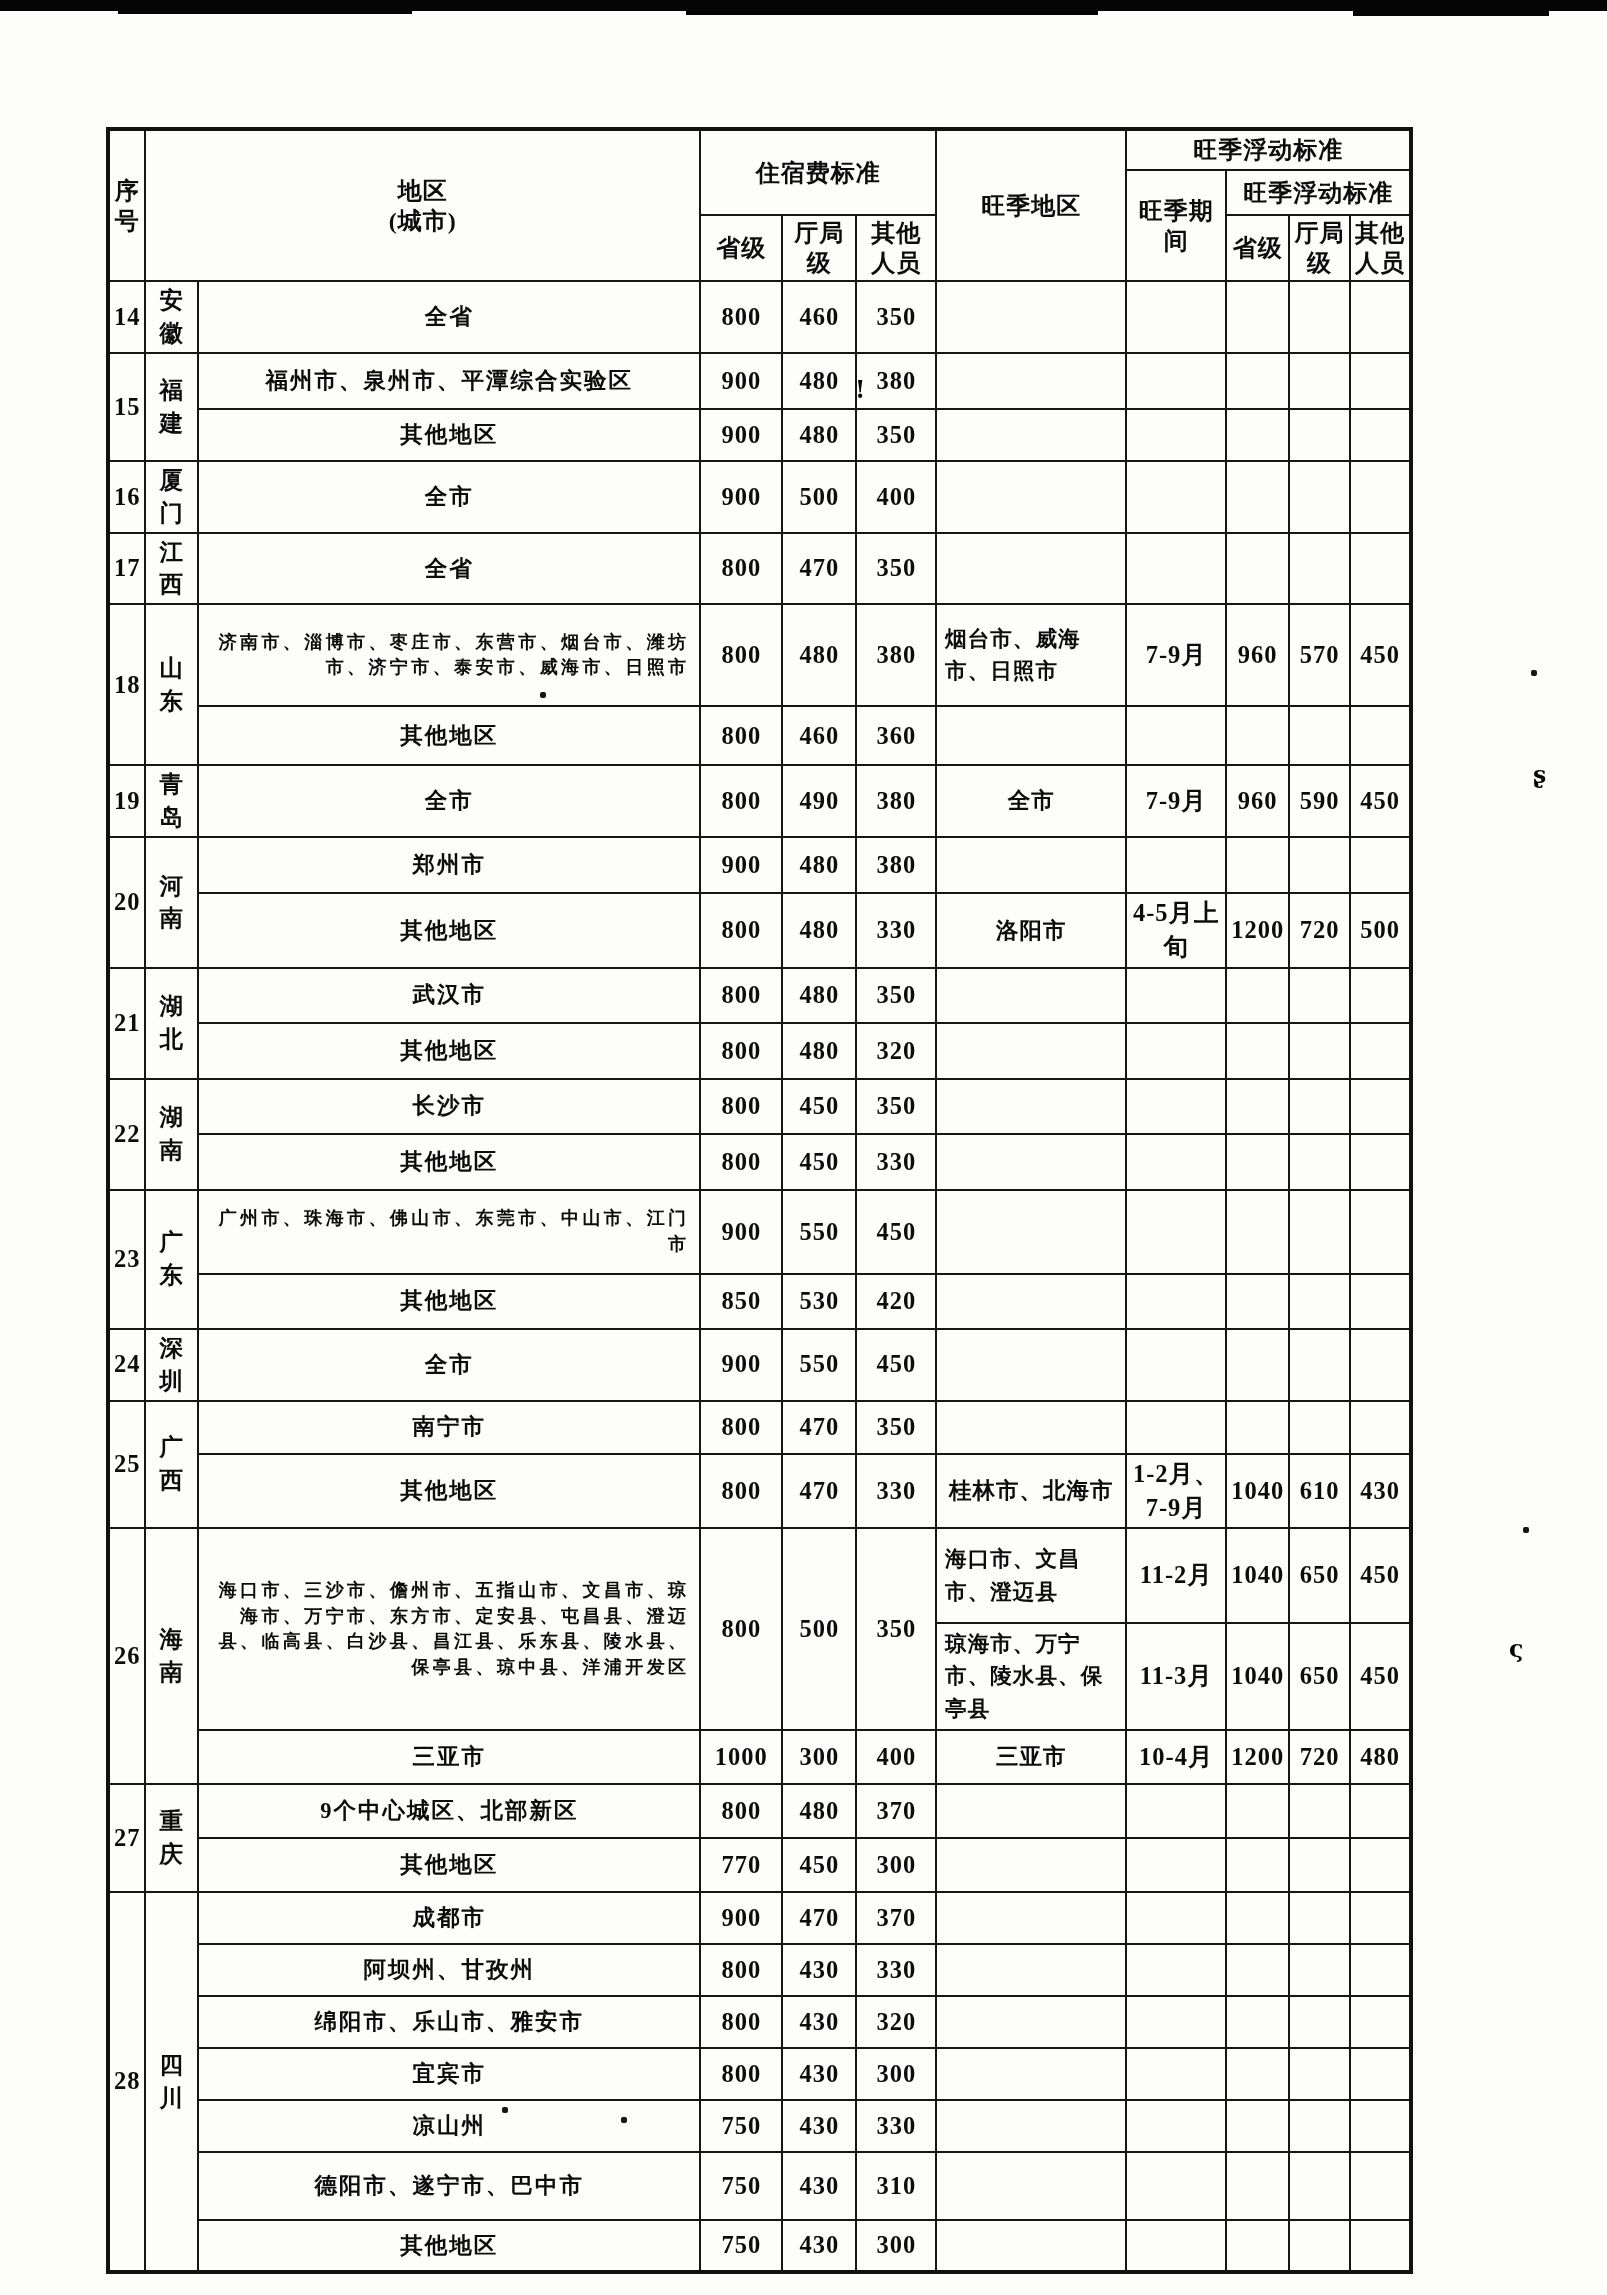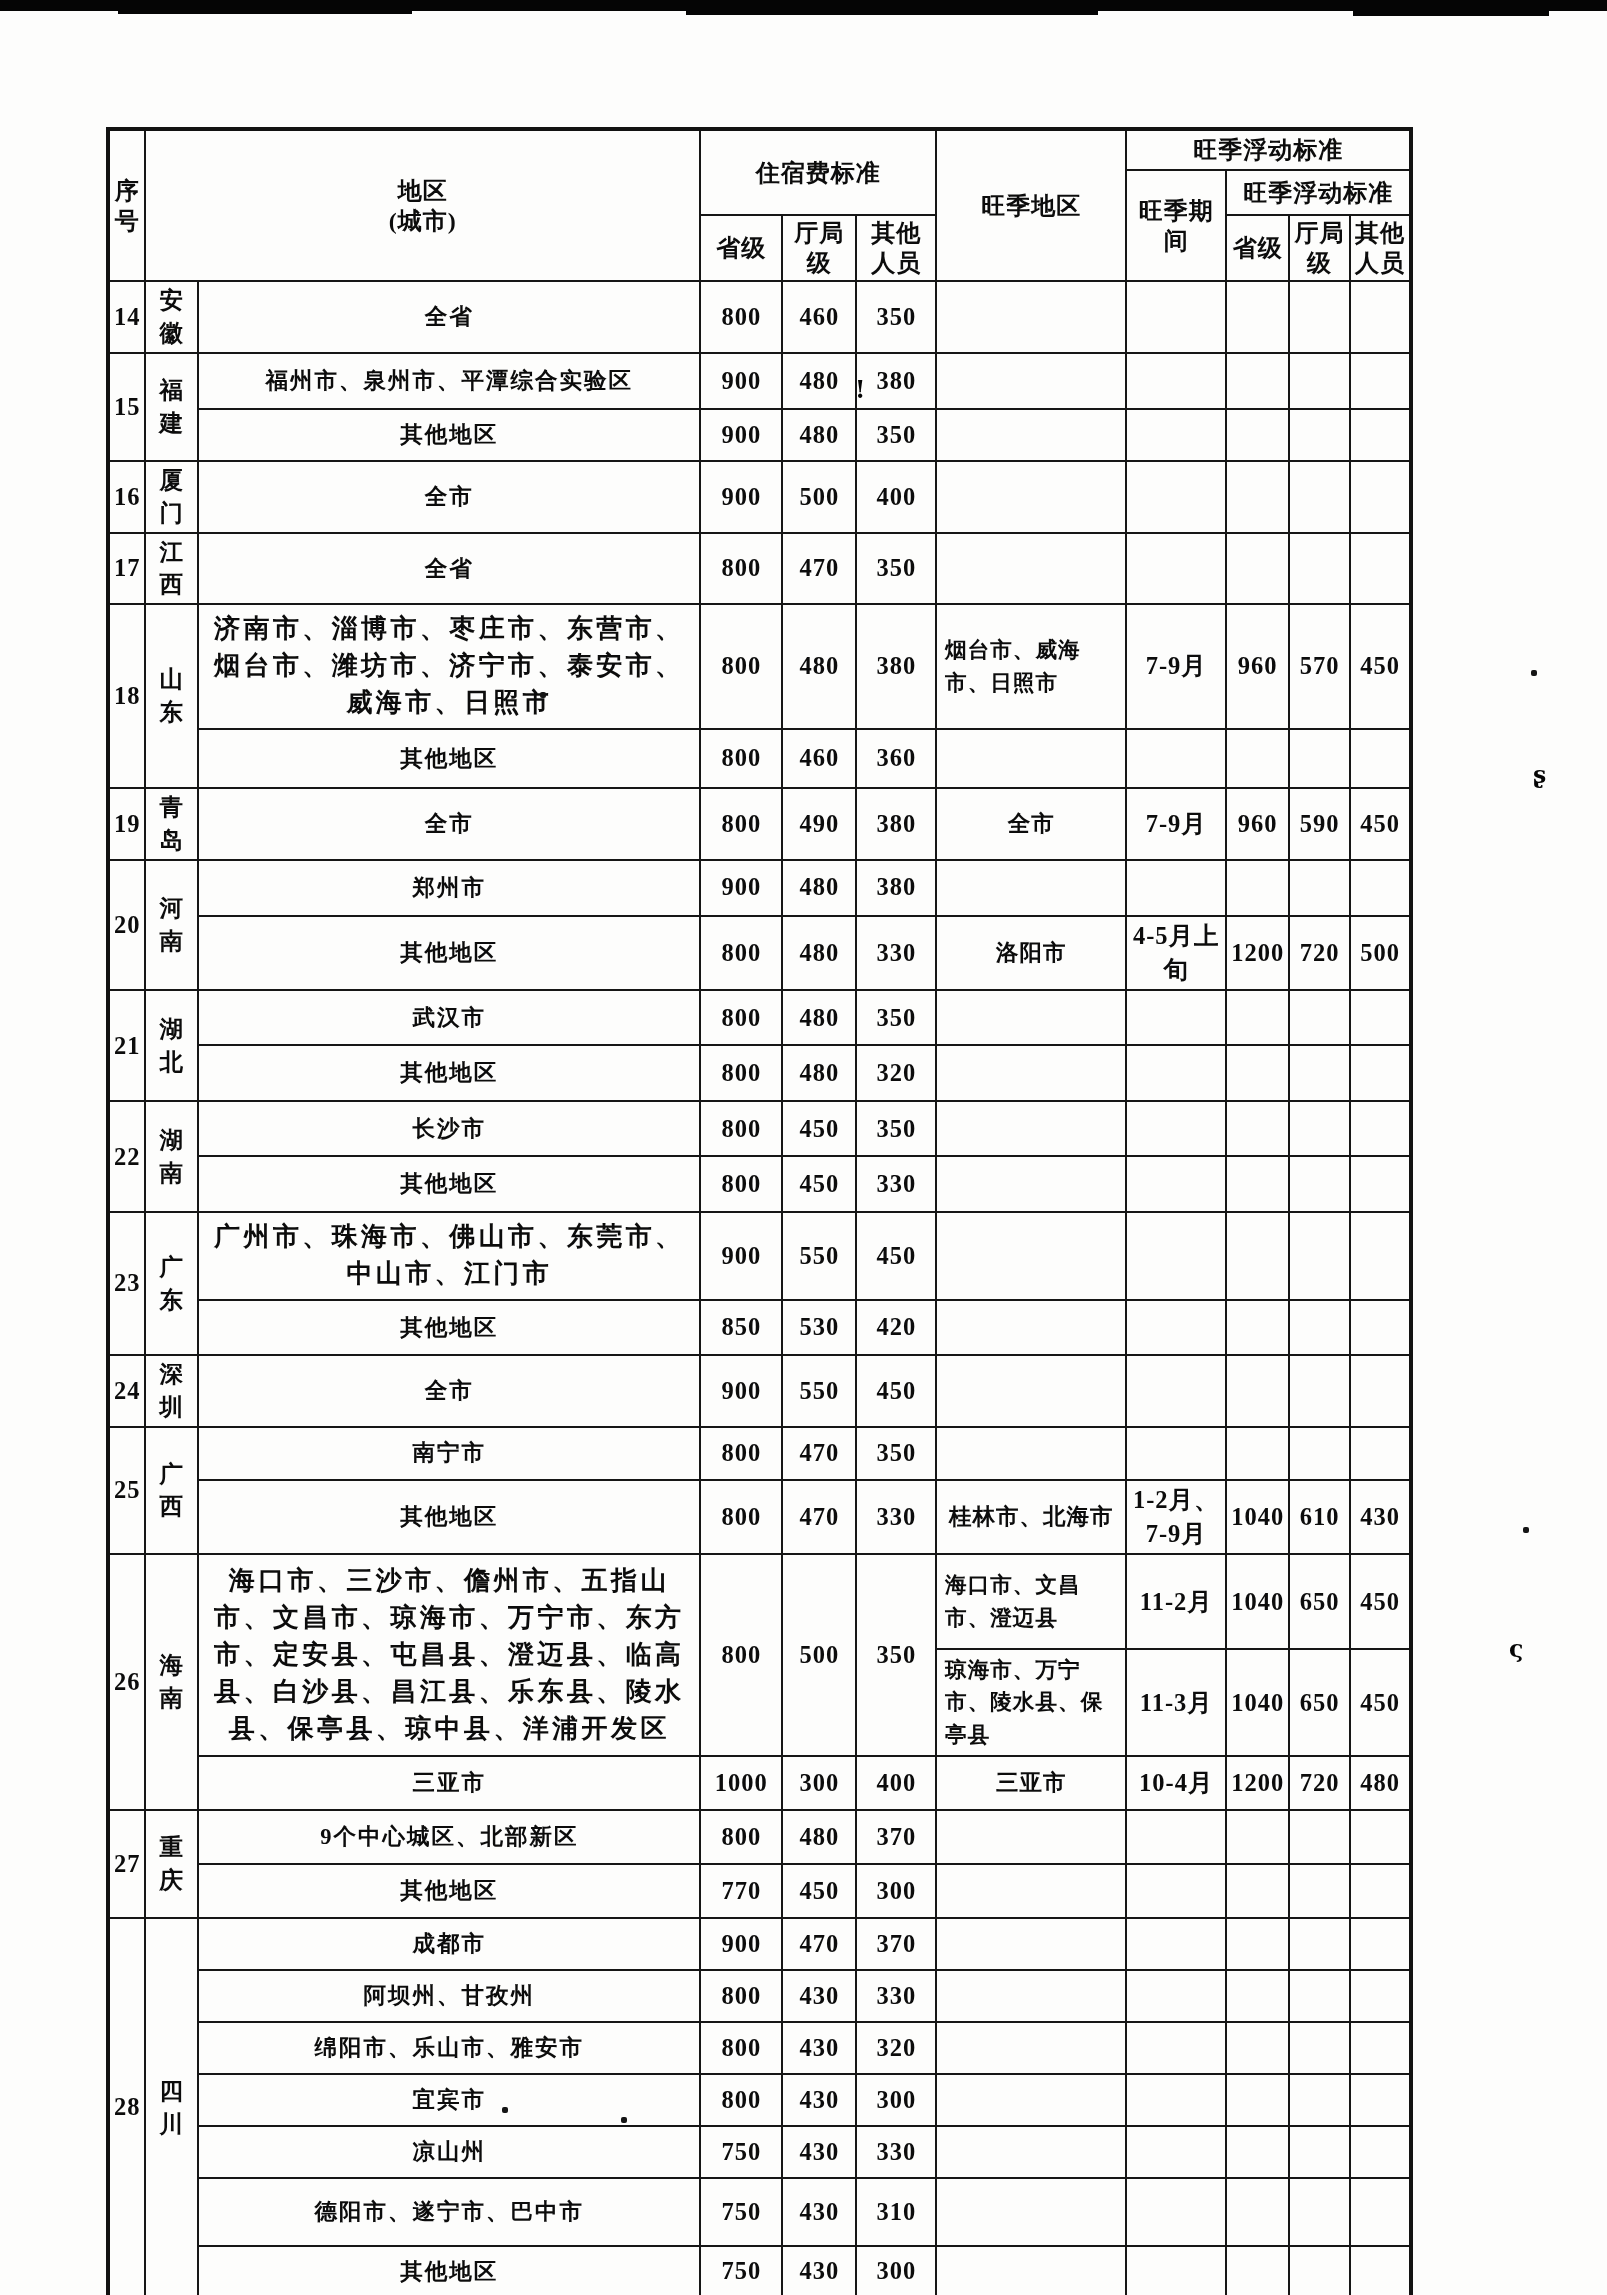--- a/index.html
+++ b/index.html
@@ -10,21 +10,21 @@
 
   table.fee { position:absolute; left:106px; top:127px; border-collapse:collapse;
               table-layout:fixed; border:4.9px solid #121212; background:#fdfdfc; }
   th,td { border:2.9px solid #161616; text-align:center; vertical-align:middle;
           font-weight:700; color:#0c0c0c; padding:2px 3.9px; overflow:hidden; }
   th { font-size:24px; line-height:1.25; letter-spacing:1px; }
   td { font-size:22.5px; line-height:1.4; }
   td.num { font-size:24.5px; letter-spacing:1px; font-family:"Liberation Serif","DejaVu Serif",serif; }
   td.prov { font-size:23.5px; letter-spacing:1px; }
   td.region { letter-spacing:2px; }
-  td.region.left { text-align:center; padding:5.9px 9.8px; font-size:26px;
+  td.region.left { text-align:right; padding:5.9px 9.8px; font-size:18px;
                    letter-spacing:3.4px; line-height:1.42; }
   td.parea { letter-spacing:1px; }
   td.parea.left { text-align:left; padding:3.9px 7.8px; letter-spacing:1px; font-size:21.6px; line-height:1.5; }
   .pre { white-space:pre-line; }
 
   .footer { position:absolute; left:106px; top:2182px; width:1309px; text-align:center;
             font-size:26.5px; font-weight:700; letter-spacing:3.9px; }
 
   .artifact { position:absolute; color:#050505; }
   .artifact.bar { background:#050505; }

